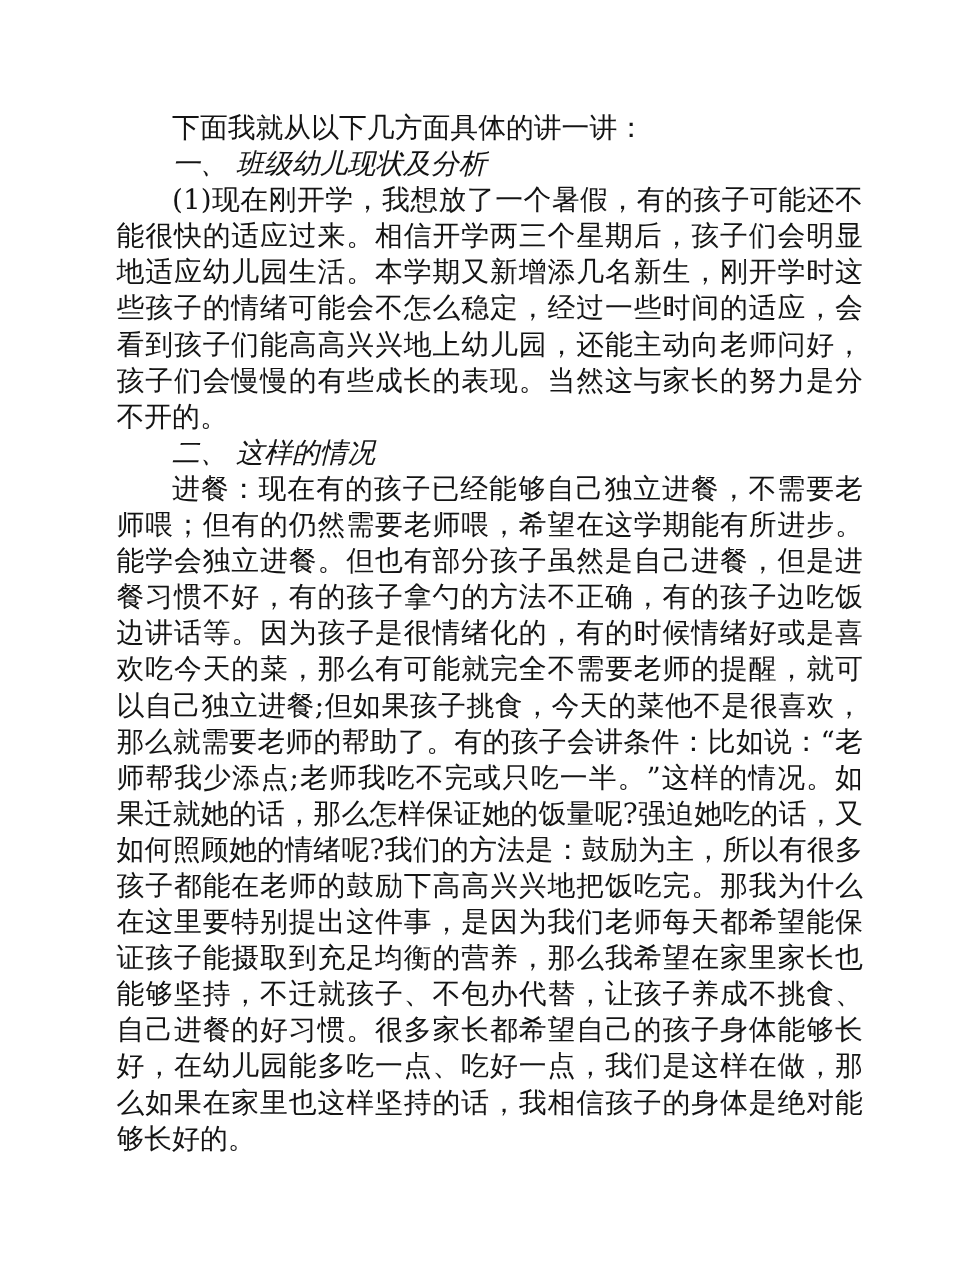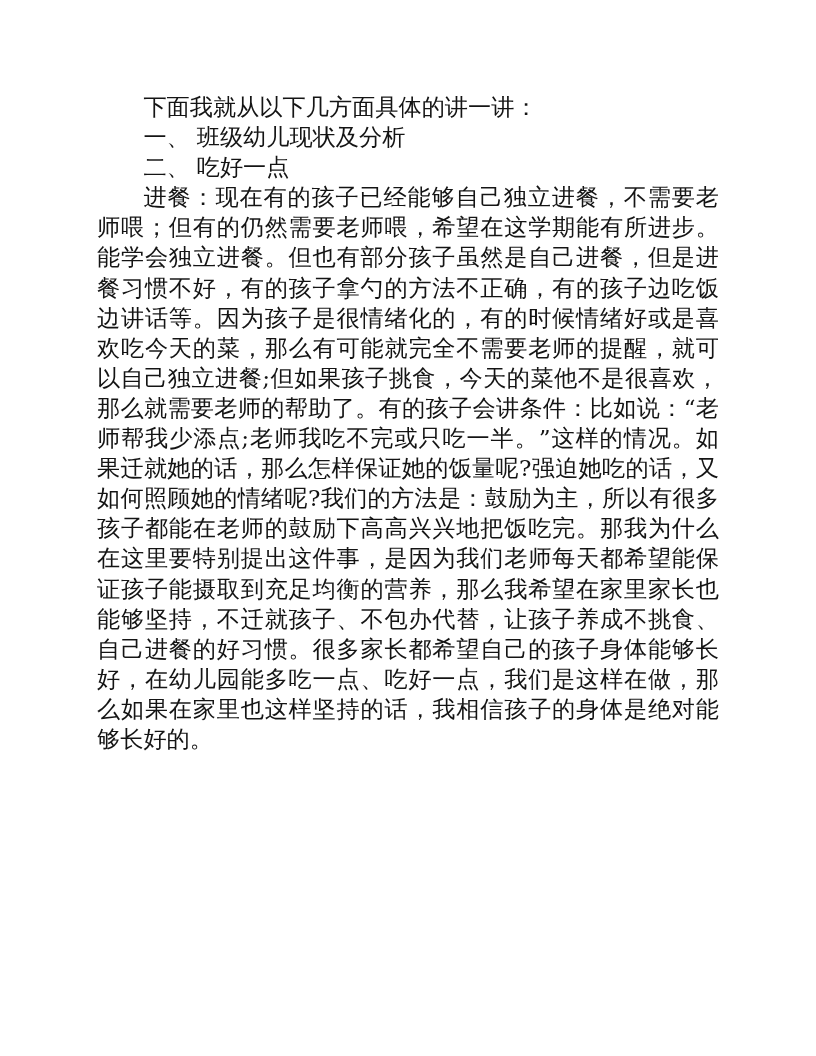--- a/index.html
+++ b/index.html
@@ -39,40 +39,42 @@
     text-indent: 46.4px;
     letter-spacing: 0px;
     word-break: break-all;
     color: #141414;
     font-weight: 400;
   }
 
   
   .para.heading {
     text-align: left;
+    font-style: italic;
   }
 
   
   .gap {
     display: inline-block;
     width: 0.30em;
   }
 </style>
 </head>
 <body>
 
 <div id="page">
 
   <div id="text-block">
 
     <p class="para">下面我就从以下几方面具体的讲一讲：</p>
 
     <p class="para heading"><span>一、</span><span class="gap"></span><span>班级幼儿现状及分析</span></p>
 
+    <p class="para">(1)现在刚开学，我想放了一个暑假，有的孩子可能还不能很快的适应过来。相信开学两三个星期后，孩子们会明显地适应幼儿园生活。本学期又新增添几名新生，刚开学时这些孩子的情绪可能会不怎么稳定，经过一些时间的适应，会看到孩子们能高高兴兴地上幼儿园，还能主动向老师问好，孩子们会慢慢的有些成长的表现。当然这与家长的努力是分不开的。</p>
 
 
-    <p class="para heading"><span>二、</span><span class="gap"></span><span>吃好一点</span></p>
+    <p class="para heading"><span>二、</span><span class="gap"></span><span>这样的情况</span></p>
 
     <p class="para">进餐：现在有的孩子已经能够自己独立进餐，不需要老师喂；但有的仍然需要老师喂，希望在这学期能有所进步。能学会独立进餐。但也有部分孩子虽然是自己进餐，但是进餐习惯不好，有的孩子拿勺的方法不正确，有的孩子边吃饭边讲话等。因为孩子是很情绪化的，有的时候情绪好或是喜欢吃今天的菜，那么有可能就完全不需要老师的提醒，就可以自己独立进餐;但如果孩子挑食，今天的菜他不是很喜欢，那么就需要老师的帮助了。有的孩子会讲条件：比如说：“老师帮我少添点;老师我吃不完或只吃一半。”这样的情况。如果迁就她的话，那么怎样保证她的饭量呢?强迫她吃的话，又如何照顾她的情绪呢?我们的方法是：鼓励为主，所以有很多孩子都能在老师的鼓励下高高兴兴地把饭吃完。那我为什么在这里要特别提出这件事，是因为我们老师每天都希望能保证孩子能摄取到充足均衡的营养，那么我希望在家里家长也能够坚持，不迁就孩子、不包办代替，让孩子养成不挑食、自己进餐的好习惯。很多家长都希望自己的孩子身体能够长好，在幼儿园能多吃一点、吃好一点，我们是这样在做，那么如果在家里也这样坚持的话，我相信孩子的身体是绝对能够长好的。</p>
 
   </div>
 
 </div>
 
 </body></html>

